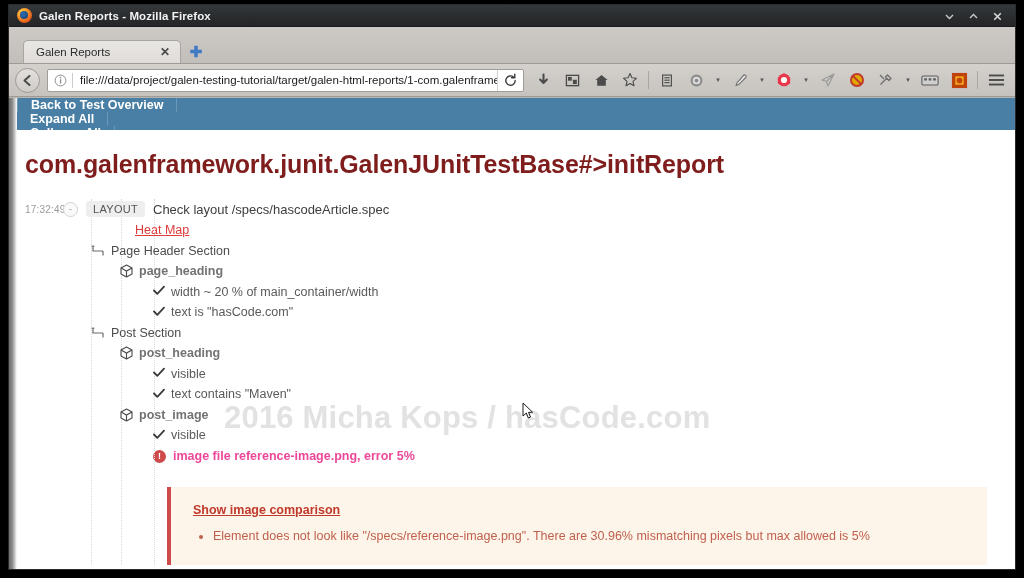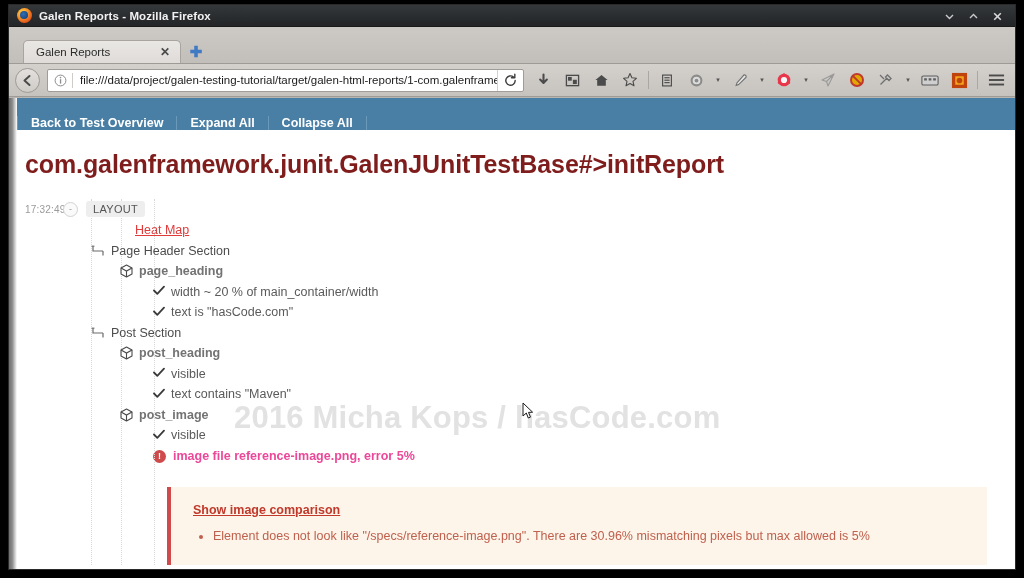--- a/index.html
+++ b/index.html
@@ -166,22 +166,23 @@
   
   #page-left-edge {
     position:absolute; left:0; top:0; bottom:0; width:8px;
     background: linear-gradient(to right,#6d6d6d 0%, #8a8a8a 40%, #ffffff 100%);
   }
 
   
   #report-toolbar {
     height: 32px;
     background: #4a7fa5;
-    display: flex; align-items: flex-end;
+    display: flex; align-items: flex-start;
     margin-left: 8px;
+    flex-direction: column;
   }
   .rtb-item {
     display: flex; align-items: center;
     padding: 0 13px;
     color: #ffffff;
     font-size: 12.5px;
     font-weight: bold;
     border-right: 1px solid #6a99ba;
     white-space: nowrap;
   }
@@ -191,21 +192,21 @@
   #report-body {
     position: relative;
     margin-left: 8px;
     height: 452px;
     background: #ffffff;
     overflow: hidden;
     padding: 0;
   }
   #watermark {
     position: absolute;
-    left: 217px; top: 270px;
+    left: 207px; top: 270px;
     font-size: 31px;
     font-weight: bold;
     color: #e2e2e2;
     white-space: nowrap;
     pointer-events: none;
     letter-spacing: 0.2px;
   }
   #report-title {
     position: relative;
     font-size: 25px;
@@ -479,20 +480,21 @@
         <div id="tree">
 
           <div class="guide" style="left:74px;"></div>
           <div class="guide" style="left:104px;"></div>
           <div class="guide" style="left:137px;"></div>
 
           <div class="row">
             <span class="ts">17:32:49</span>
             <span class="toggle">-</span>
             <span class="badge">LAYOUT</span>
+            <span class="layout-text">Check layout /specs/hascodeArticle.spec</span>
           </div>
 
           <div class="heatmap-row">
             <span class="heatmap-link">Heat Map</span>
           </div>
 
           <div class="row indent1">
             <span class="sec-icon">
               <svg width="14" height="12" viewBox="0 0 14 12">
                   <path d="M2 1.5 L2 6 L12 6 M12 6 L12 10.5" stroke="#6b6b6b" stroke-width="1.2" fill="none"></path>

